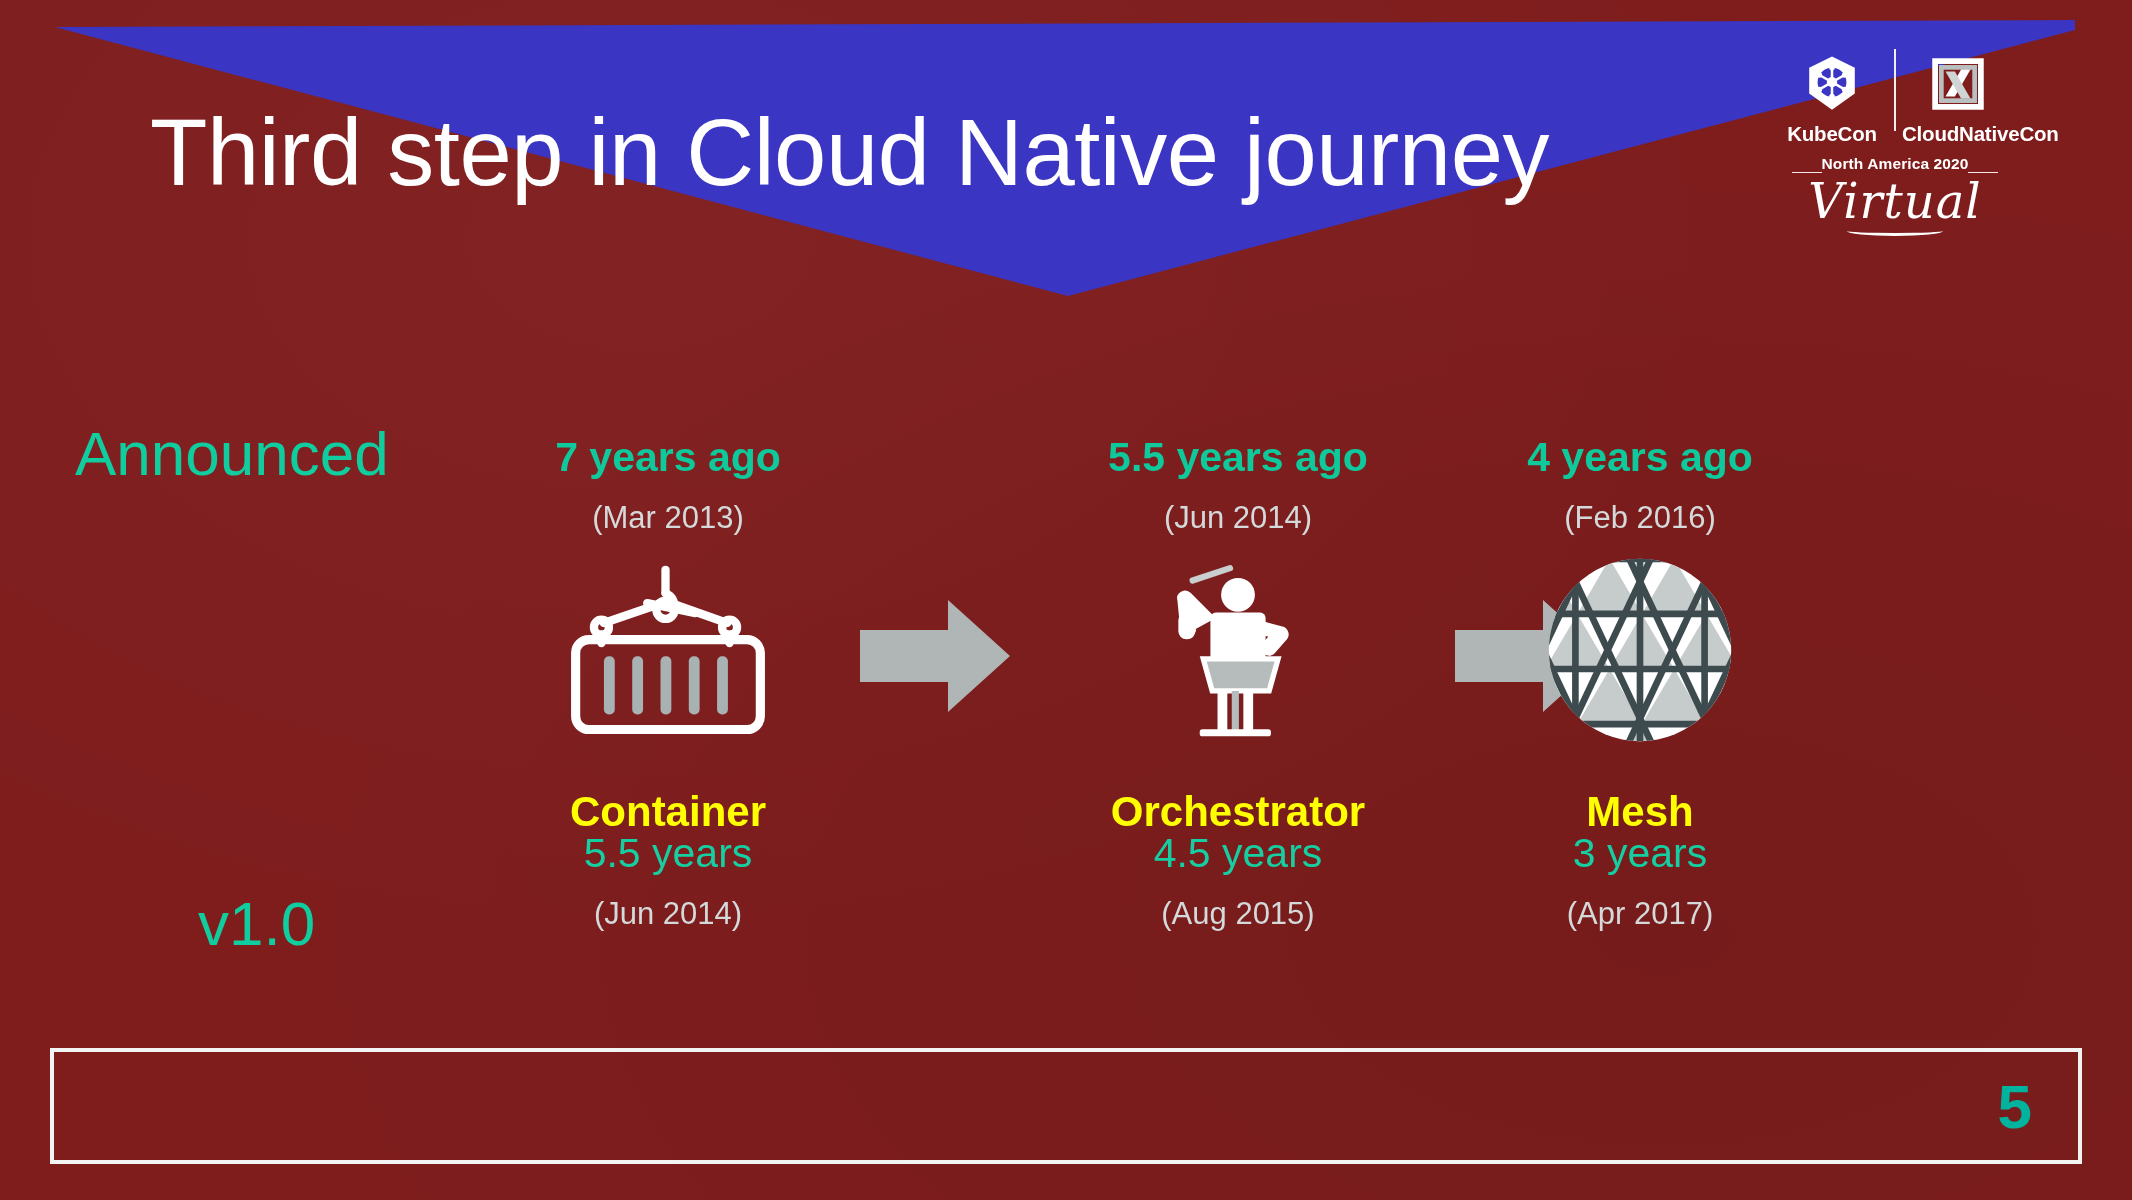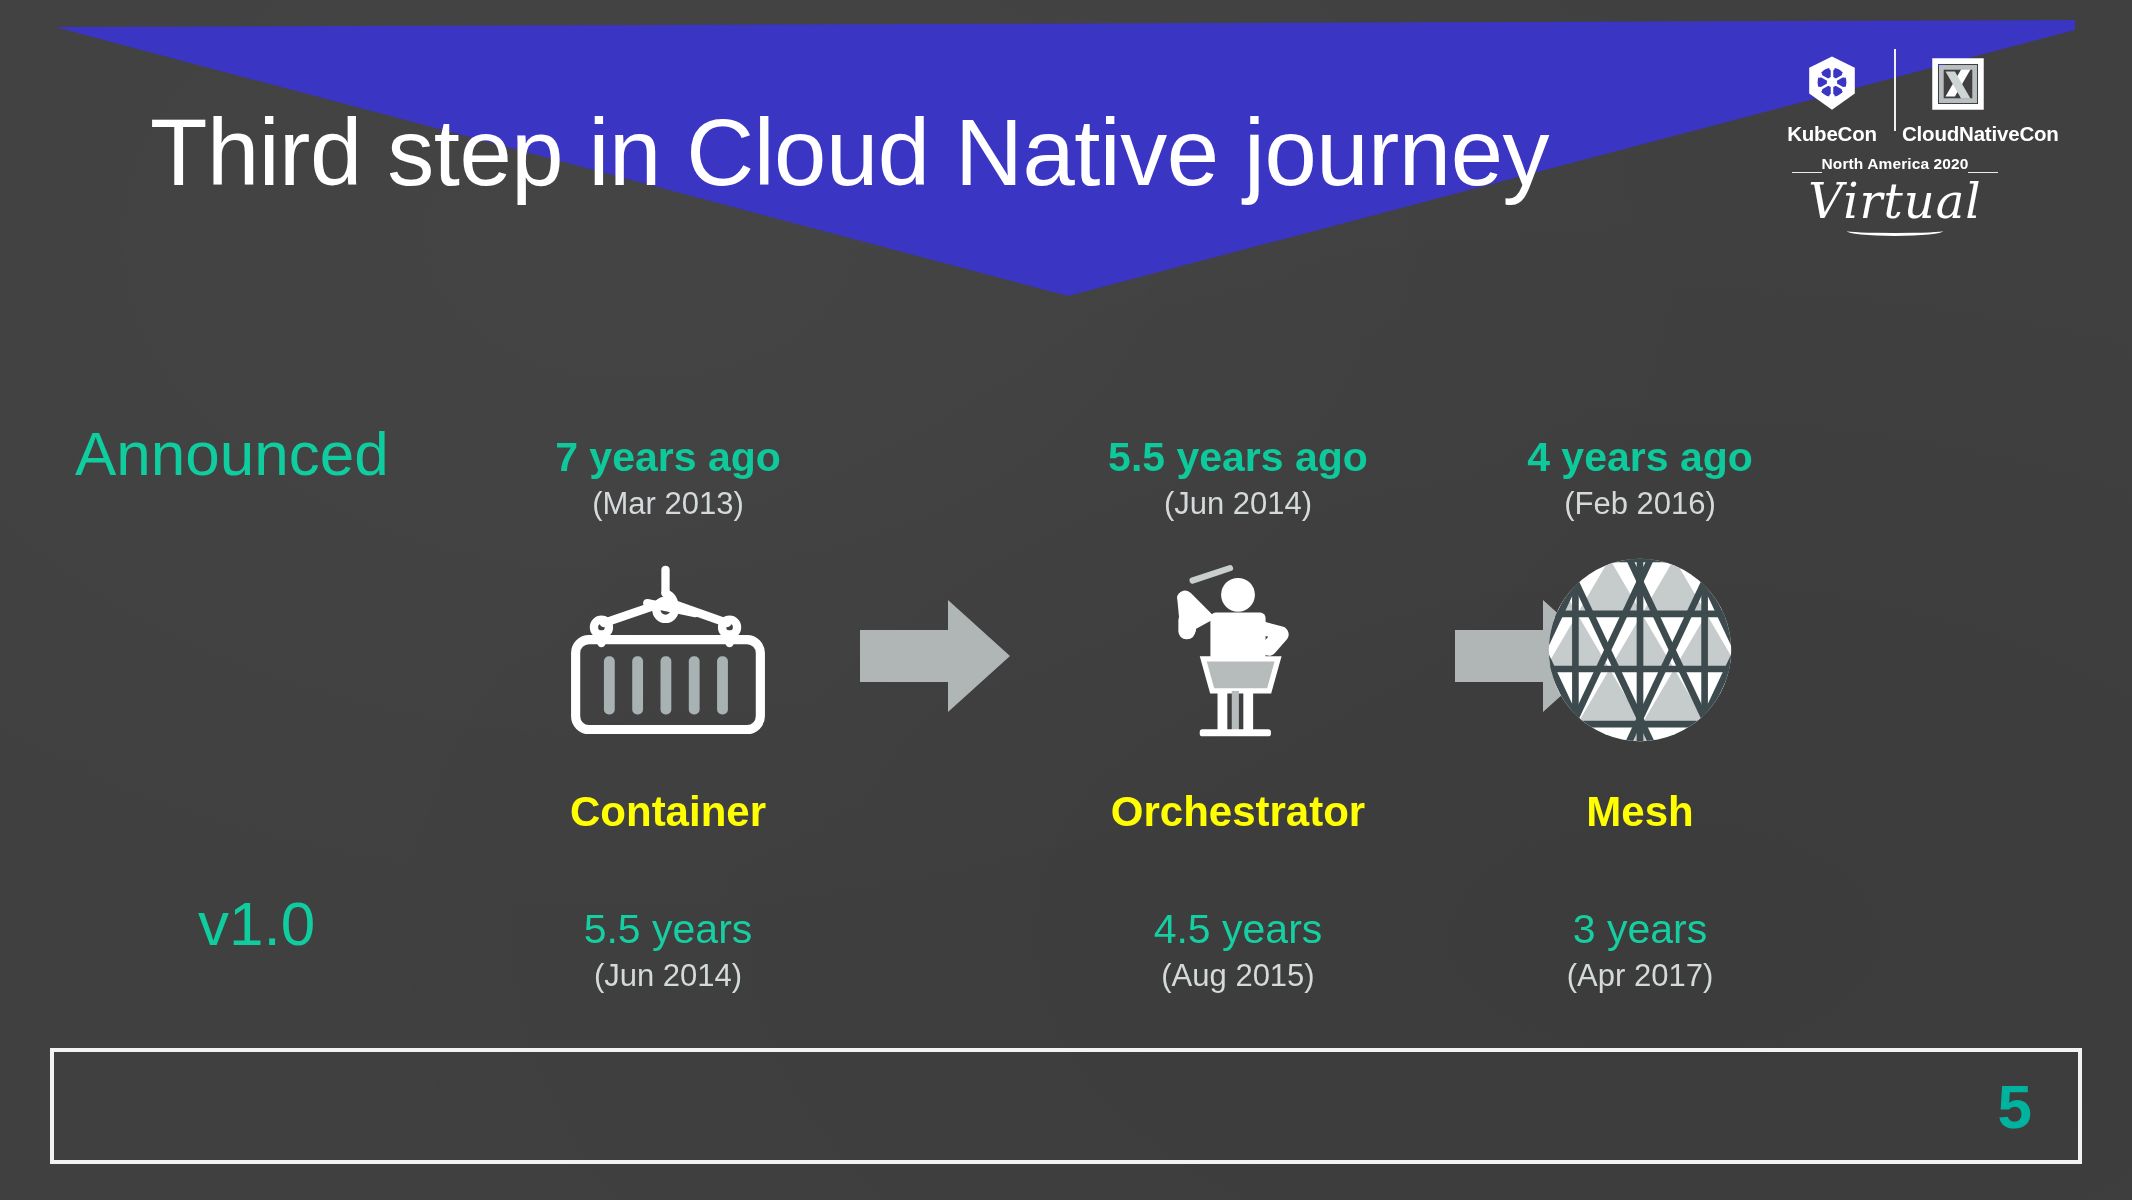--- a/index.html
+++ b/index.html
@@ -4,21 +4,21 @@
 <style>
   html, body {
     margin: 0;
     padding: 0;
     background: #222;
   }
   #slide {
     position: relative;
     width: 2132px;
     height: 1200px;
-    background: #404040;
+    background: #7f1d1d;
     overflow: hidden;
     font-family: "Liberation Sans", sans-serif;
     -webkit-font-smoothing: antialiased;
   }
   
   #bg-texture {
     position: absolute;
     inset: 0;
     background:
       radial-gradient(ellipse at 30% 20%, rgba(255,255,255,0.022), rgba(0,0,0,0) 55%),
@@ -136,42 +136,42 @@
   .col {
     position: absolute;
     width: 440px;
     text-align: center;
   }
   #col-0 { left: 448px; }
   #col-1 { left: 1018px; }
   #col-2 { left: 1420px; }
 
   .top-block { position: absolute; top: 395px; }
-  .bot-block { position: absolute; top: 907px; text-align: center; }
+  .bot-block { position: absolute; top: 831px; text-align: center; }
 
   .years-big {
     color: #0ec99b;
     font-size: 41px;
     font-weight: bold;
     line-height: 1.1;
     white-space: nowrap;
     margin-top: 40px;
   }
   .years-light {
     color: #15cfa2;
     font-size: 41px;
     font-weight: 400;
     line-height: 1.1;
     white-space: nowrap;
   }
   .date-sub {
     color: #d4d9da;
     font-size: 31px;
     font-weight: 400;
-    margin-top: 6px;
+    margin-top: 20px;
     white-space: nowrap;
   }
   
   .icon-slot {
     position: absolute;
     top: 560px;
     width: 440px;
     height: 180px;
     display: flex;
     align-items: center;

